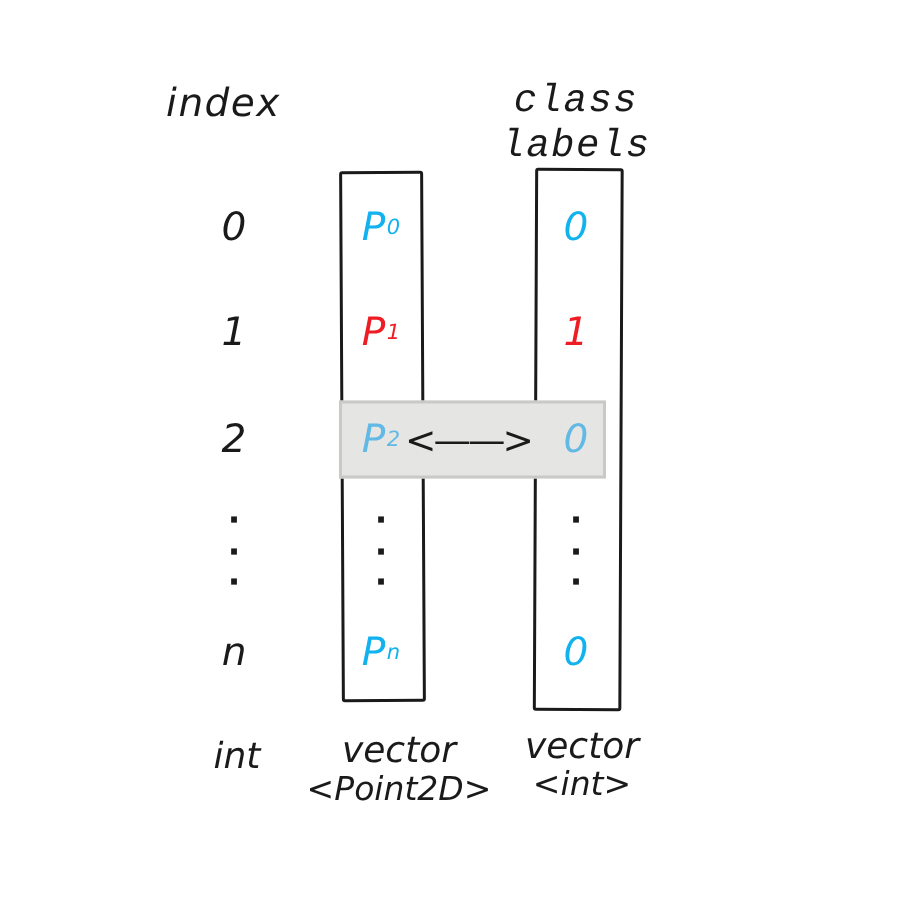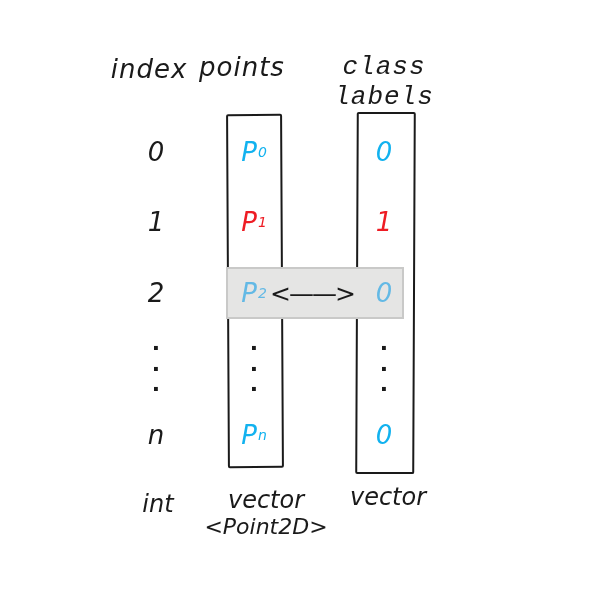--- a/index.html
+++ b/index.html
@@ -71,21 +71,20 @@
   
   .ftr  { font-size: 24px; z-index: 3; text-align: center; }
   .ftr2 { font-size: 22px; z-index: 3; }
 </style>
 </head>
 <body>
 
 <div class="canvas">
 
   <div class="abs center hdr" style="left:108px; top:54px; width:82px;">index</div>
-  <div class="abs center hdr" style="left:198px; top:52px; width:88px;">points</div>
   <div class="abs center hdr" style="left:314px; top:52px; width:140px;font-family:Liberation Mono, monospace;">class labels</div>
 
   <div class="abs vbox points-box"></div>
   <div class="abs vbox labels-box"></div>
 
   <div class="abs highlight"></div>
 
   <div class="abs center cell col-index r0">
     <span>0</span>
   </div>
@@ -142,15 +141,16 @@
 
   <div class="abs center ftr" style="left:126px; top:490px; width:64px;">int</div>
 
   <div class="abs" style="left:202px; top:486px; width:128px; text-align:center;">
     <div class="ftr">vector</div>
     <div class="ftr2">&lt;Point2D&gt;</div>
   </div>
 
   <div class="abs" style="left:330px; top:483px; width:116px; text-align:center;">
     <div class="ftr">vector</div>
+    <div class="ftr2">&lt;int&gt;</div>
   </div>
 
 </div>
 
 </body></html>

